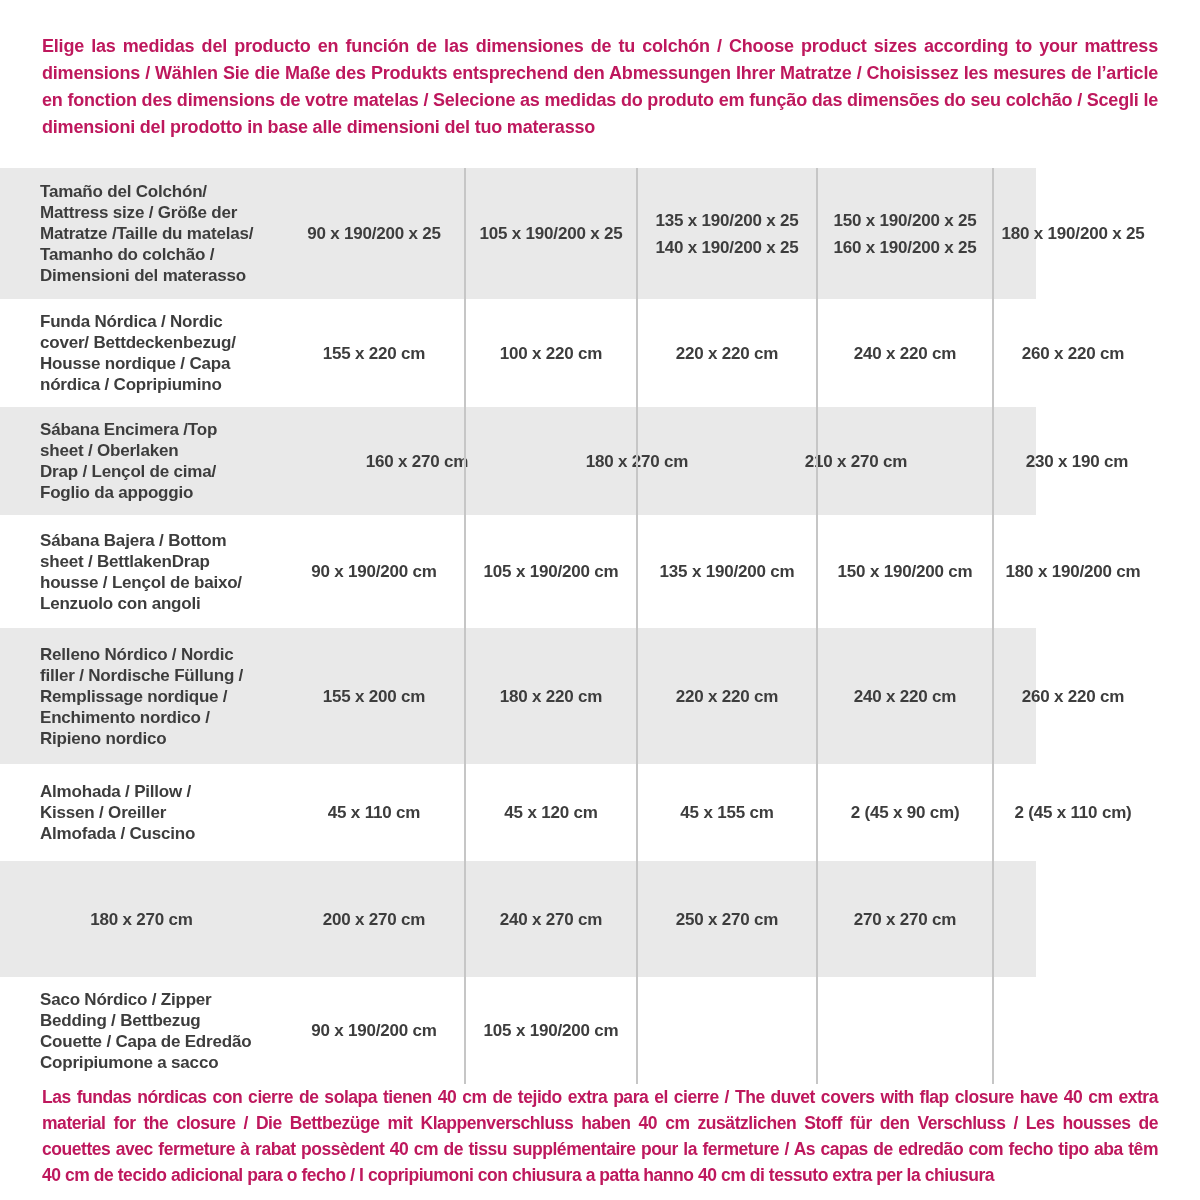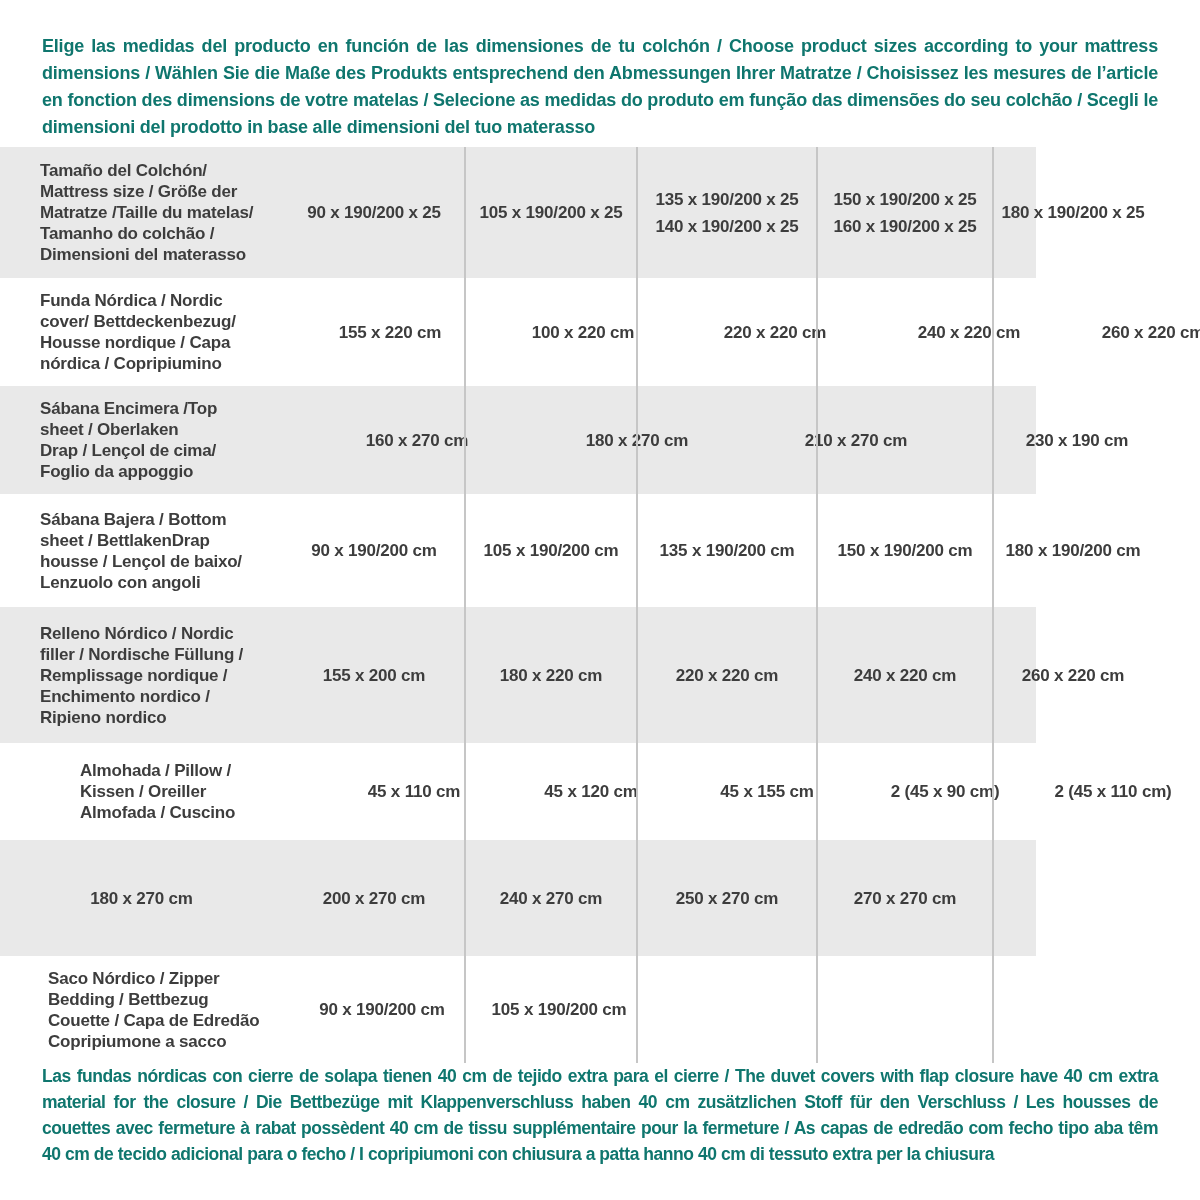--- a/index.html
+++ b/index.html
@@ -4,39 +4,39 @@
 <style>
   html,body{margin:0;padding:0;}
   body{
     width:1200px;height:1200px;background:#ffffff;
     font-family:"Liberation Sans",sans-serif;font-weight:bold;color:#3d3d3d;
     -webkit-font-smoothing:antialiased;overflow:hidden;
   }
   .page{width:1200px;}
   .para{
     margin:0 42px;font-size:18px;line-height:27px;letter-spacing:-0.2px;
-    text-align:justify;color:#0f766e;
+    text-align:justify;color:#be185d;
   }
   .intro{padding-top:33px;}
   .footer-note{font-size:17.5px;line-height:26px;letter-spacing:-0.45px;}
-  .size-table{position:relative;margin-top:6px;width:1036px;}
+  .size-table{position:relative;margin-top:27px;width:1036px;}
   .row{
     display:grid;
     grid-template-columns:283px 182px 172px 180px 176px 160px 1fr;
     align-items:center;
   }
   .row.gray{background:#e9e9e9;}
   .r1{min-height:131px;}
-  .r2{min-height:108px;gap:16px;}
+  .r2{min-height:108px;}
   .r3{min-height:108px;gap:43px;}
   .r4{min-height:113px;}
   .r5{min-height:136px;}
-  .r6{min-height:97px;padding-left:40px;}
+  .r6{min-height:97px;}
   .r7{min-height:116px;}
-  .r8{min-height:107px;padding-left:8px;}
+  .r8{min-height:107px;}
   .cell{white-space:pre-line;}
   .cell.label{
     padding:10px 8px 10px 40px;font-size:17px;line-height:21px;letter-spacing:-0.2px;
   }
   .cell.val{
     text-align:center;font-size:17px;line-height:27px;letter-spacing:-0.2px;
   }
   .divider{
     position:absolute;top:0;bottom:0;width:2px;background:#c6c6c6;z-index:1;
   }

